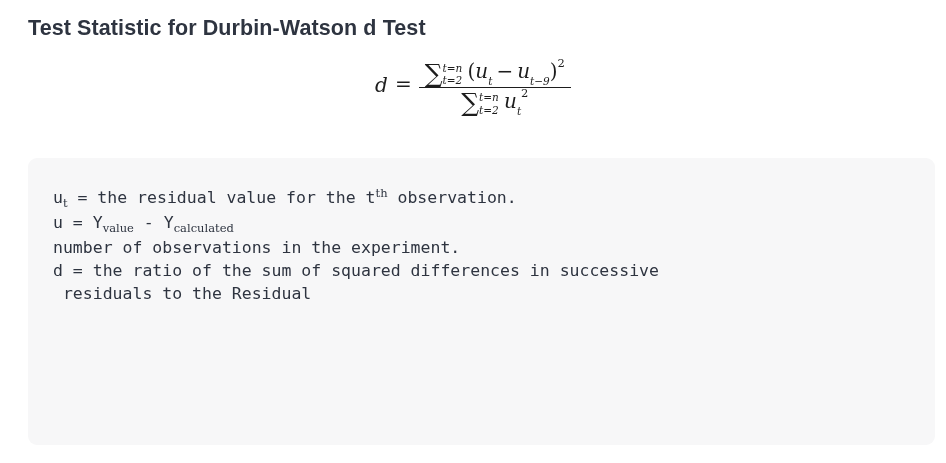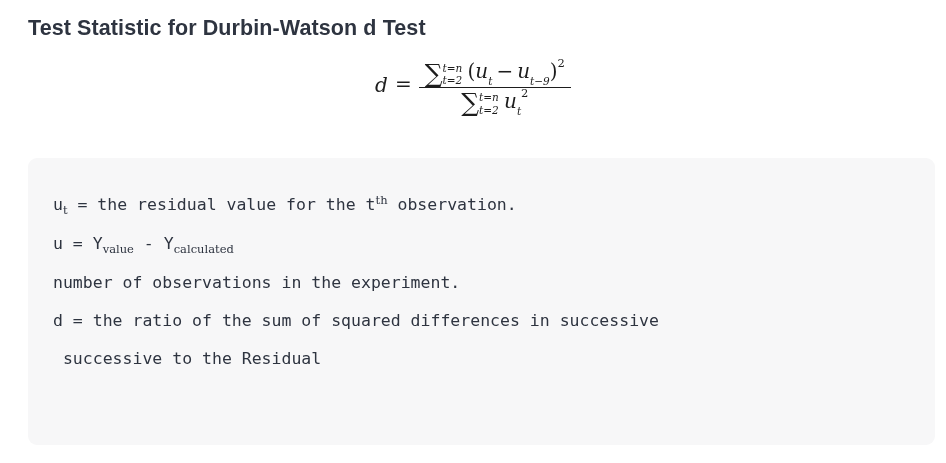--- a/index.html
+++ b/index.html
@@ -122,21 +122,21 @@
     height: 287px;
     background: #f7f7f8;
     border-radius: 9px;
     box-sizing: border-box;
     padding: 28px 0 0 25px;
   }
   .def-line {
     font-family: "DejaVu Sans Mono", monospace;
     font-size: 16.5px;
     color: #2e3440;
-    line-height: 38px;
+    line-height: 23px;
     white-space: pre;
     letter-spacing: 0px;
   }
   .def-line sub {
     font-family: "DejaVu Serif", serif;
     font-size: 11.5px;
     vertical-align: baseline;
     position: relative;
     top: 4px;
     letter-spacing: 0;
@@ -165,17 +165,17 @@
       </span>
     </span>
   </div>
 
   <div class="definition-card">
     <div id="definition-lines">
         <div class="def-line"><span>u</span><sub>t</sub><span> = the residual value for the t</span><sup>th</sup><span> observation.</span></div>
         <div class="def-line"><span>u = Y</span><sub>value</sub><span> - Y</span><sub>calculated</sub></div>
         <div class="def-line"><span>number of observations in the experiment.</span></div>
         <div class="def-line"><span>d = the ratio of the sum of squared differences in successive</span></div>
-        <div class="def-line"><span> successive to the Residual</span></div>
+        <div class="def-line"><span> residuals to the Residual</span></div>
       </div>
   </div>
 
 </div>
 
 </body></html>

